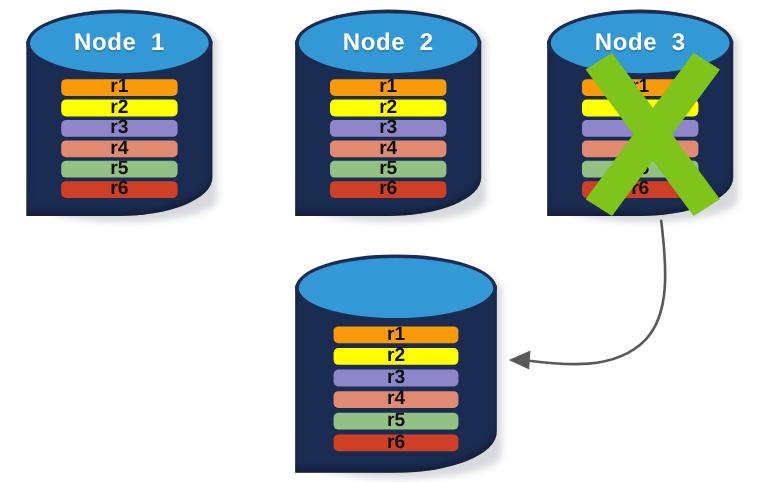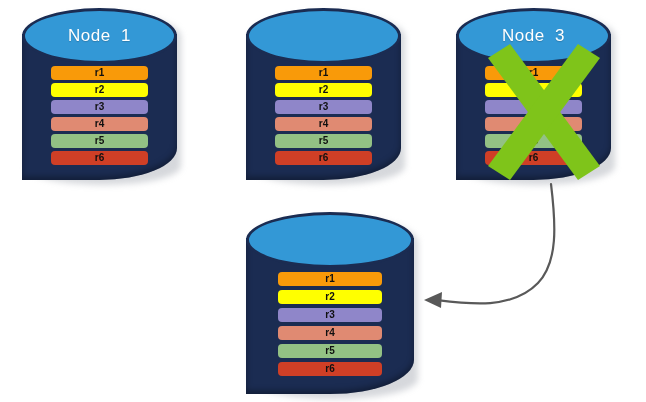--- a/index.html
+++ b/index.html
@@ -37,38 +37,38 @@
     width:100%;height:56px;
     background:#3398d6;
     border-radius:50%;
     border:3px solid #1b2c52;
     box-sizing:border-box;
   }
   .cyl-title{
     position:absolute;left:0;top:0;width:100%;height:56px;
     display:flex;align-items:center;justify-content:center;
     color:#ffffff;
-    font-weight:normal;
-    font-size:17px;
+    font-weight:bold;
+    font-size:20px;
     letter-spacing:.5px;
     text-shadow:0 1px 1px rgba(0,0,0,.18);
     z-index:3;
     white-space:pre;
   }
   .rows{
     position:absolute;
     z-index:2;
     display:flex;flex-direction:column;
     gap:3px;
   }
   .row{
     height:14px;
     border-radius:4px;
     display:flex;align-items:center;justify-content:center;
-    font-size:10px;
+    font-size:16px;
     font-weight:bold;
     color:#101010;
     line-height:1;
     box-sizing:border-box;
   }
 
   
   .cross{position:absolute;z-index:4;pointer-events:none;}
 
   
@@ -95,20 +95,21 @@
       <div class="row" style="background:#cf3f26;">r6</div>
     </div>
   </div>
 
   <div class="node" style="left:246px;top:8px;width:155px;height:172px;">
     <div class="shadow"></div>
     <div class="cyl">
       <div class="cyl-body"></div>
       <div class="cyl-top"></div>
     </div>
+    <div class="cyl-title">Node  2</div>
     <div class="rows" style="left:29px;top:58px;width:97px;">
       <div class="row" style="background:#f99a09;">r1</div>
       <div class="row" style="background:#ffff00;">r2</div>
       <div class="row" style="background:#8f86c9;">r3</div>
       <div class="row" style="background:#e08a72;">r4</div>
       <div class="row" style="background:#93c184;">r5</div>
       <div class="row" style="background:#cf3f26;">r6</div>
     </div>
   </div>
 

